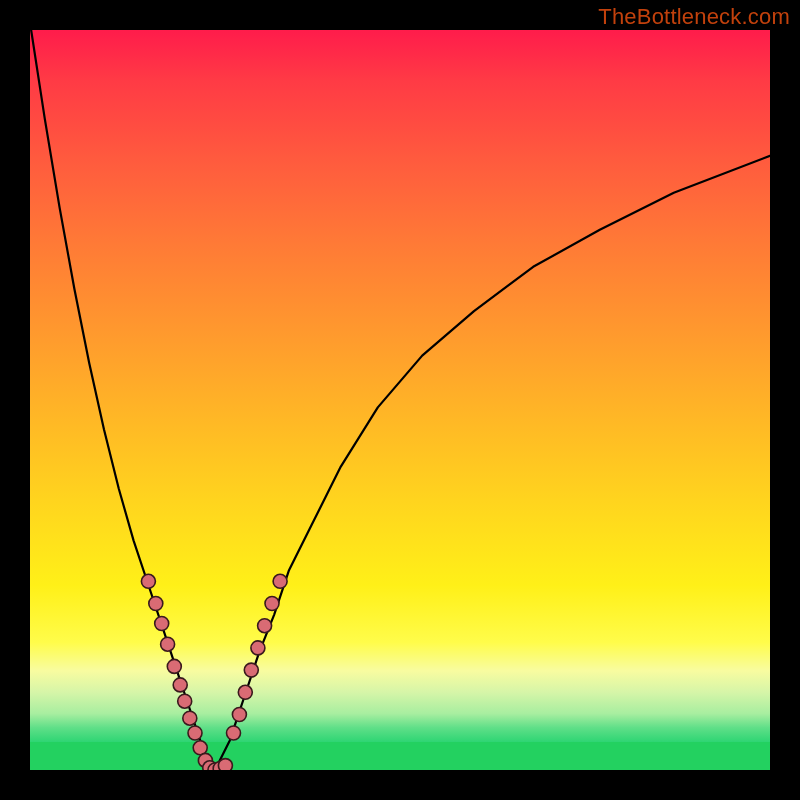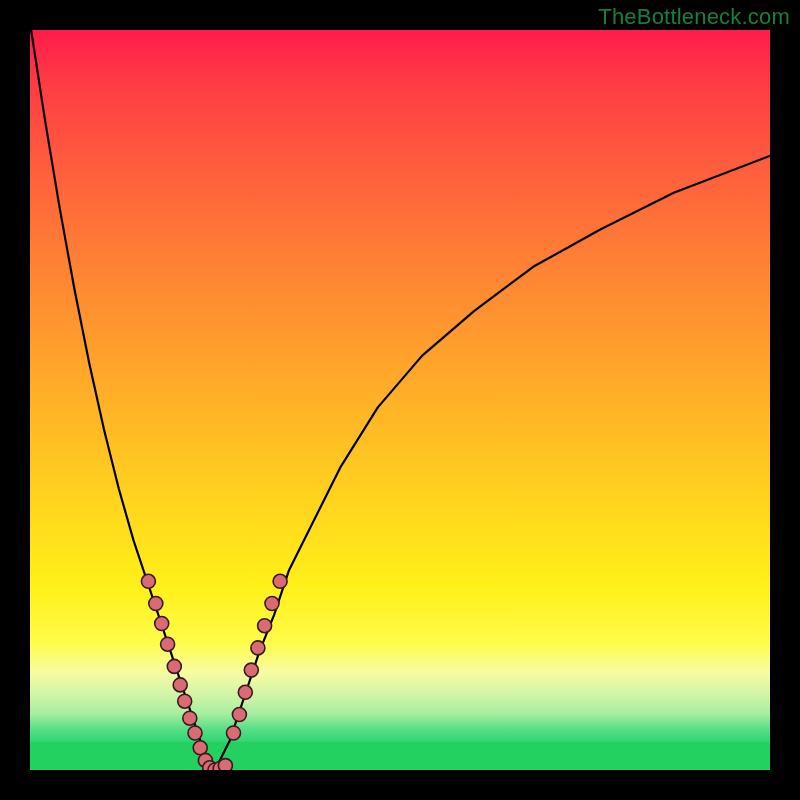--- a/index.html
+++ b/index.html
@@ -52,21 +52,21 @@
     position: absolute;
     left: 0; right: 0;
     bottom: 0;
     height: 28px;
     background: #23d160;
   }
   .watermark {
     position: absolute;
     top: 4px;
     right: 10px;
-    color: #15803d;
+    color: #c2410c;
     font-size: 22px;
     font-weight: 500;
     letter-spacing: 0.2px;
     user-select: none;
   }
   svg.curve {
     position: absolute;
     left: 0; top: 0;
     width: 740px; height: 740px;
     overflow: visible;

